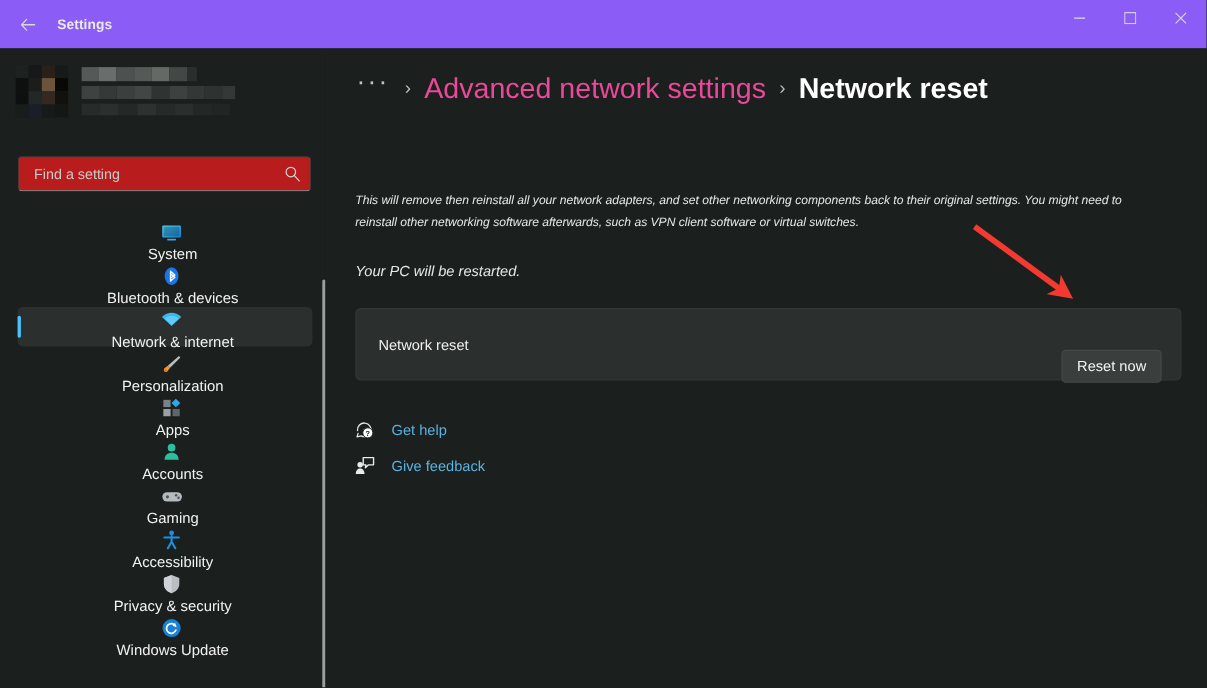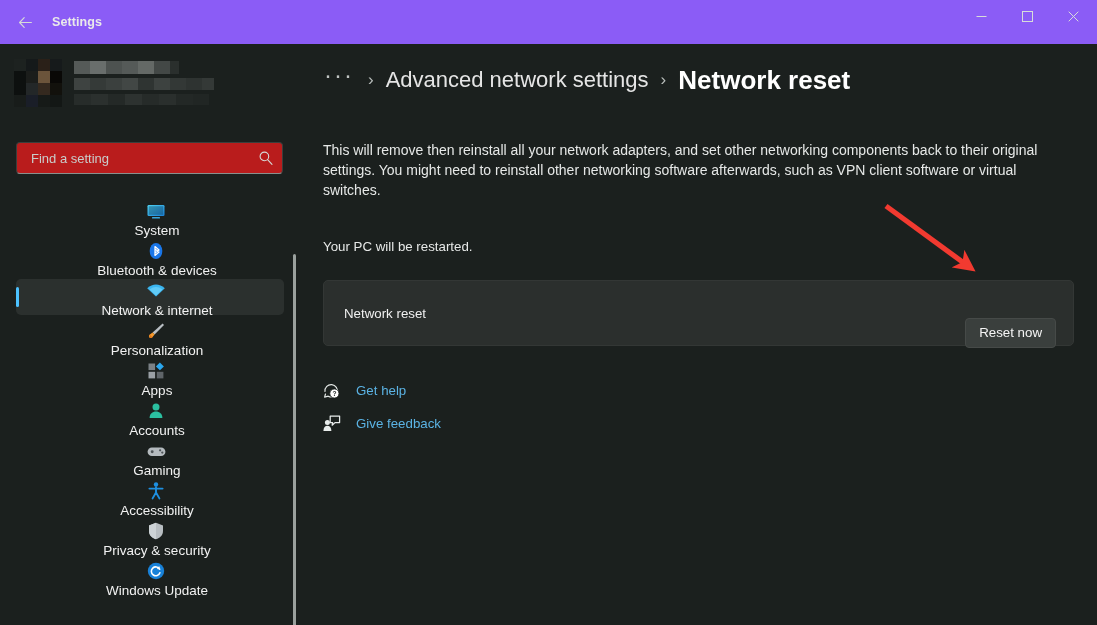--- a/index.html
+++ b/index.html
@@ -187,47 +187,49 @@
     padding: 0 2px 10px 2px;
     cursor: pointer;
   }
   .crumb-sep {
     font-size: 17px;
     color: #b8bdbb;
     margin: 0 12px;
     font-weight: 300;
   }
   #crumb-parent {
-    font-size: 22px;
+    font-size: 26px;
     font-weight: 400;
-    color: #e5e5e5;
+    color: #ec4899;
     cursor: pointer;
     white-space: nowrap;
   }
   #crumb-current {
     font-size: 26px;
     font-weight: 600;
     color: #ffffff;
     white-space: nowrap;
   }
 
   #description {
     position: absolute;
-    left: 27px; top: 96px;
+    left: 27px; top: 128px;
     width: 728px;
-    font-size: 14px;
+    font-size: 11px;
     line-height: 20px;
     color: #e6e8e7;
+    font-style: italic;
   }
   #restart-note {
     position: absolute;
     left: 27px; top: 193px;
     font-size: 13.3px;
     line-height: 20px;
     color: #e6e8e7;
+    font-style: italic;
   }
 
   #reset-card {
     position: absolute;
     left: 27px; top: 236px;
     width: 751px; height: 66px;
     background: #2b2f2d;
     border: 1px solid #333735;
     border-radius: 5px;
     display: flex;

